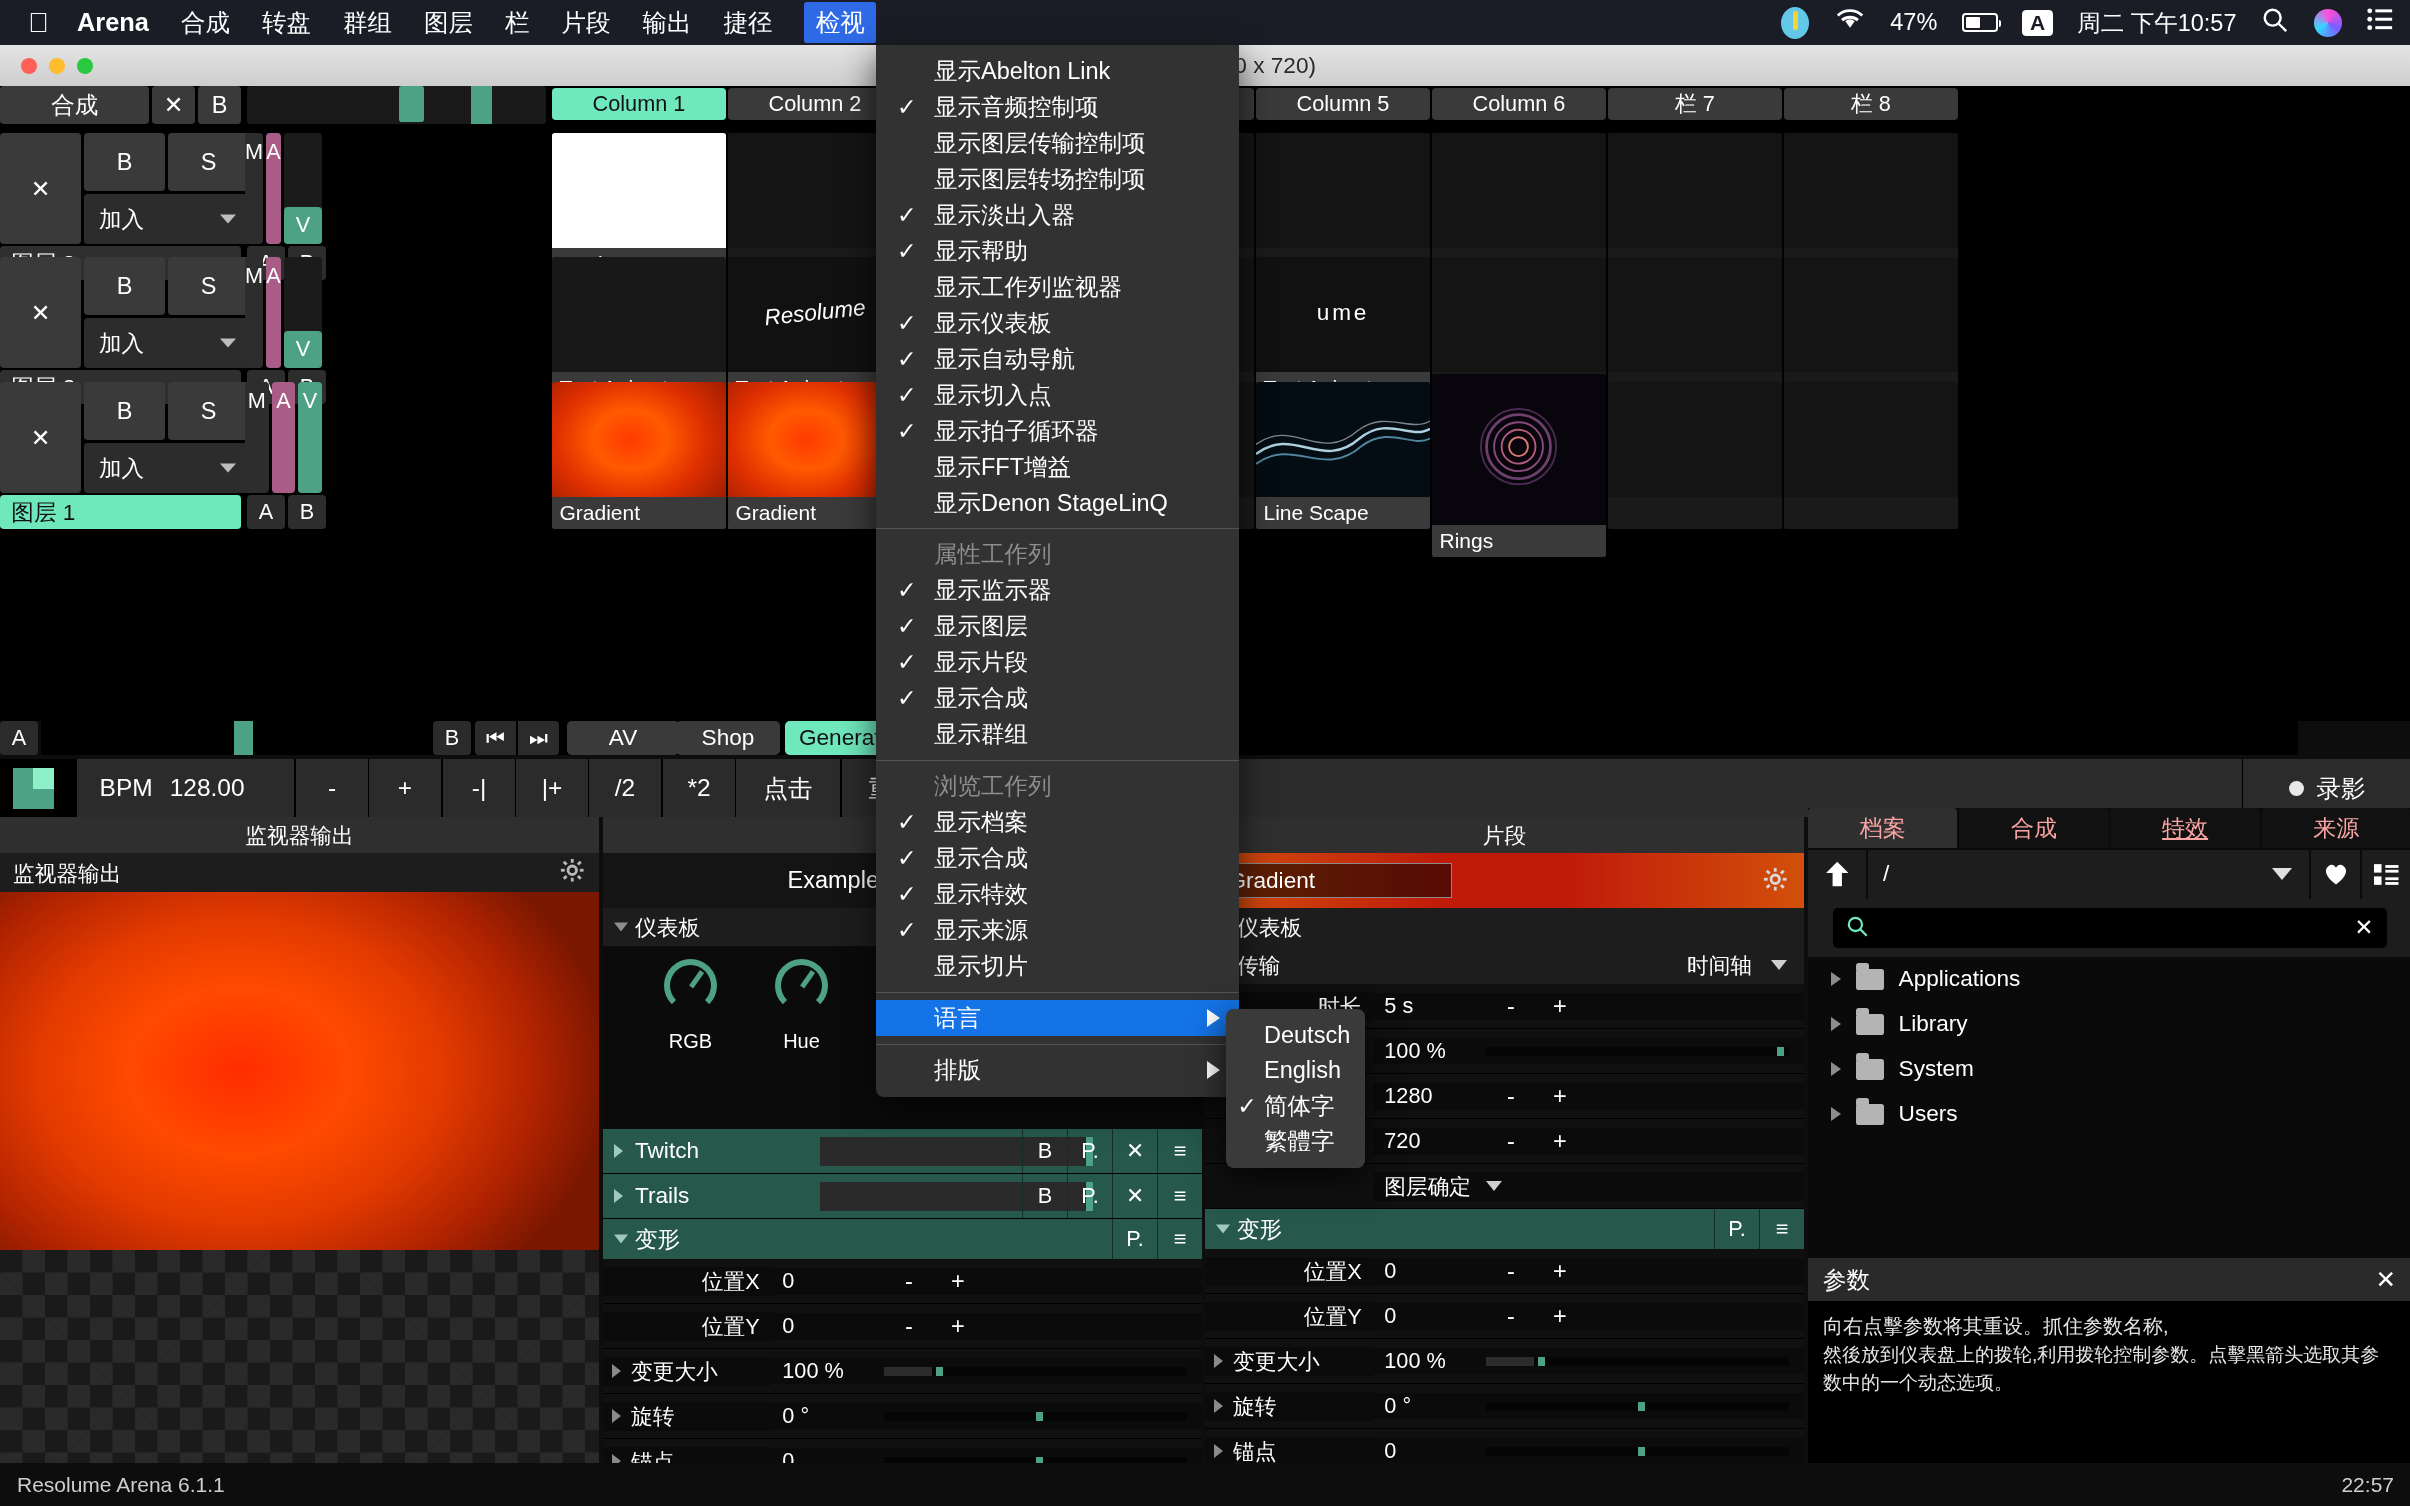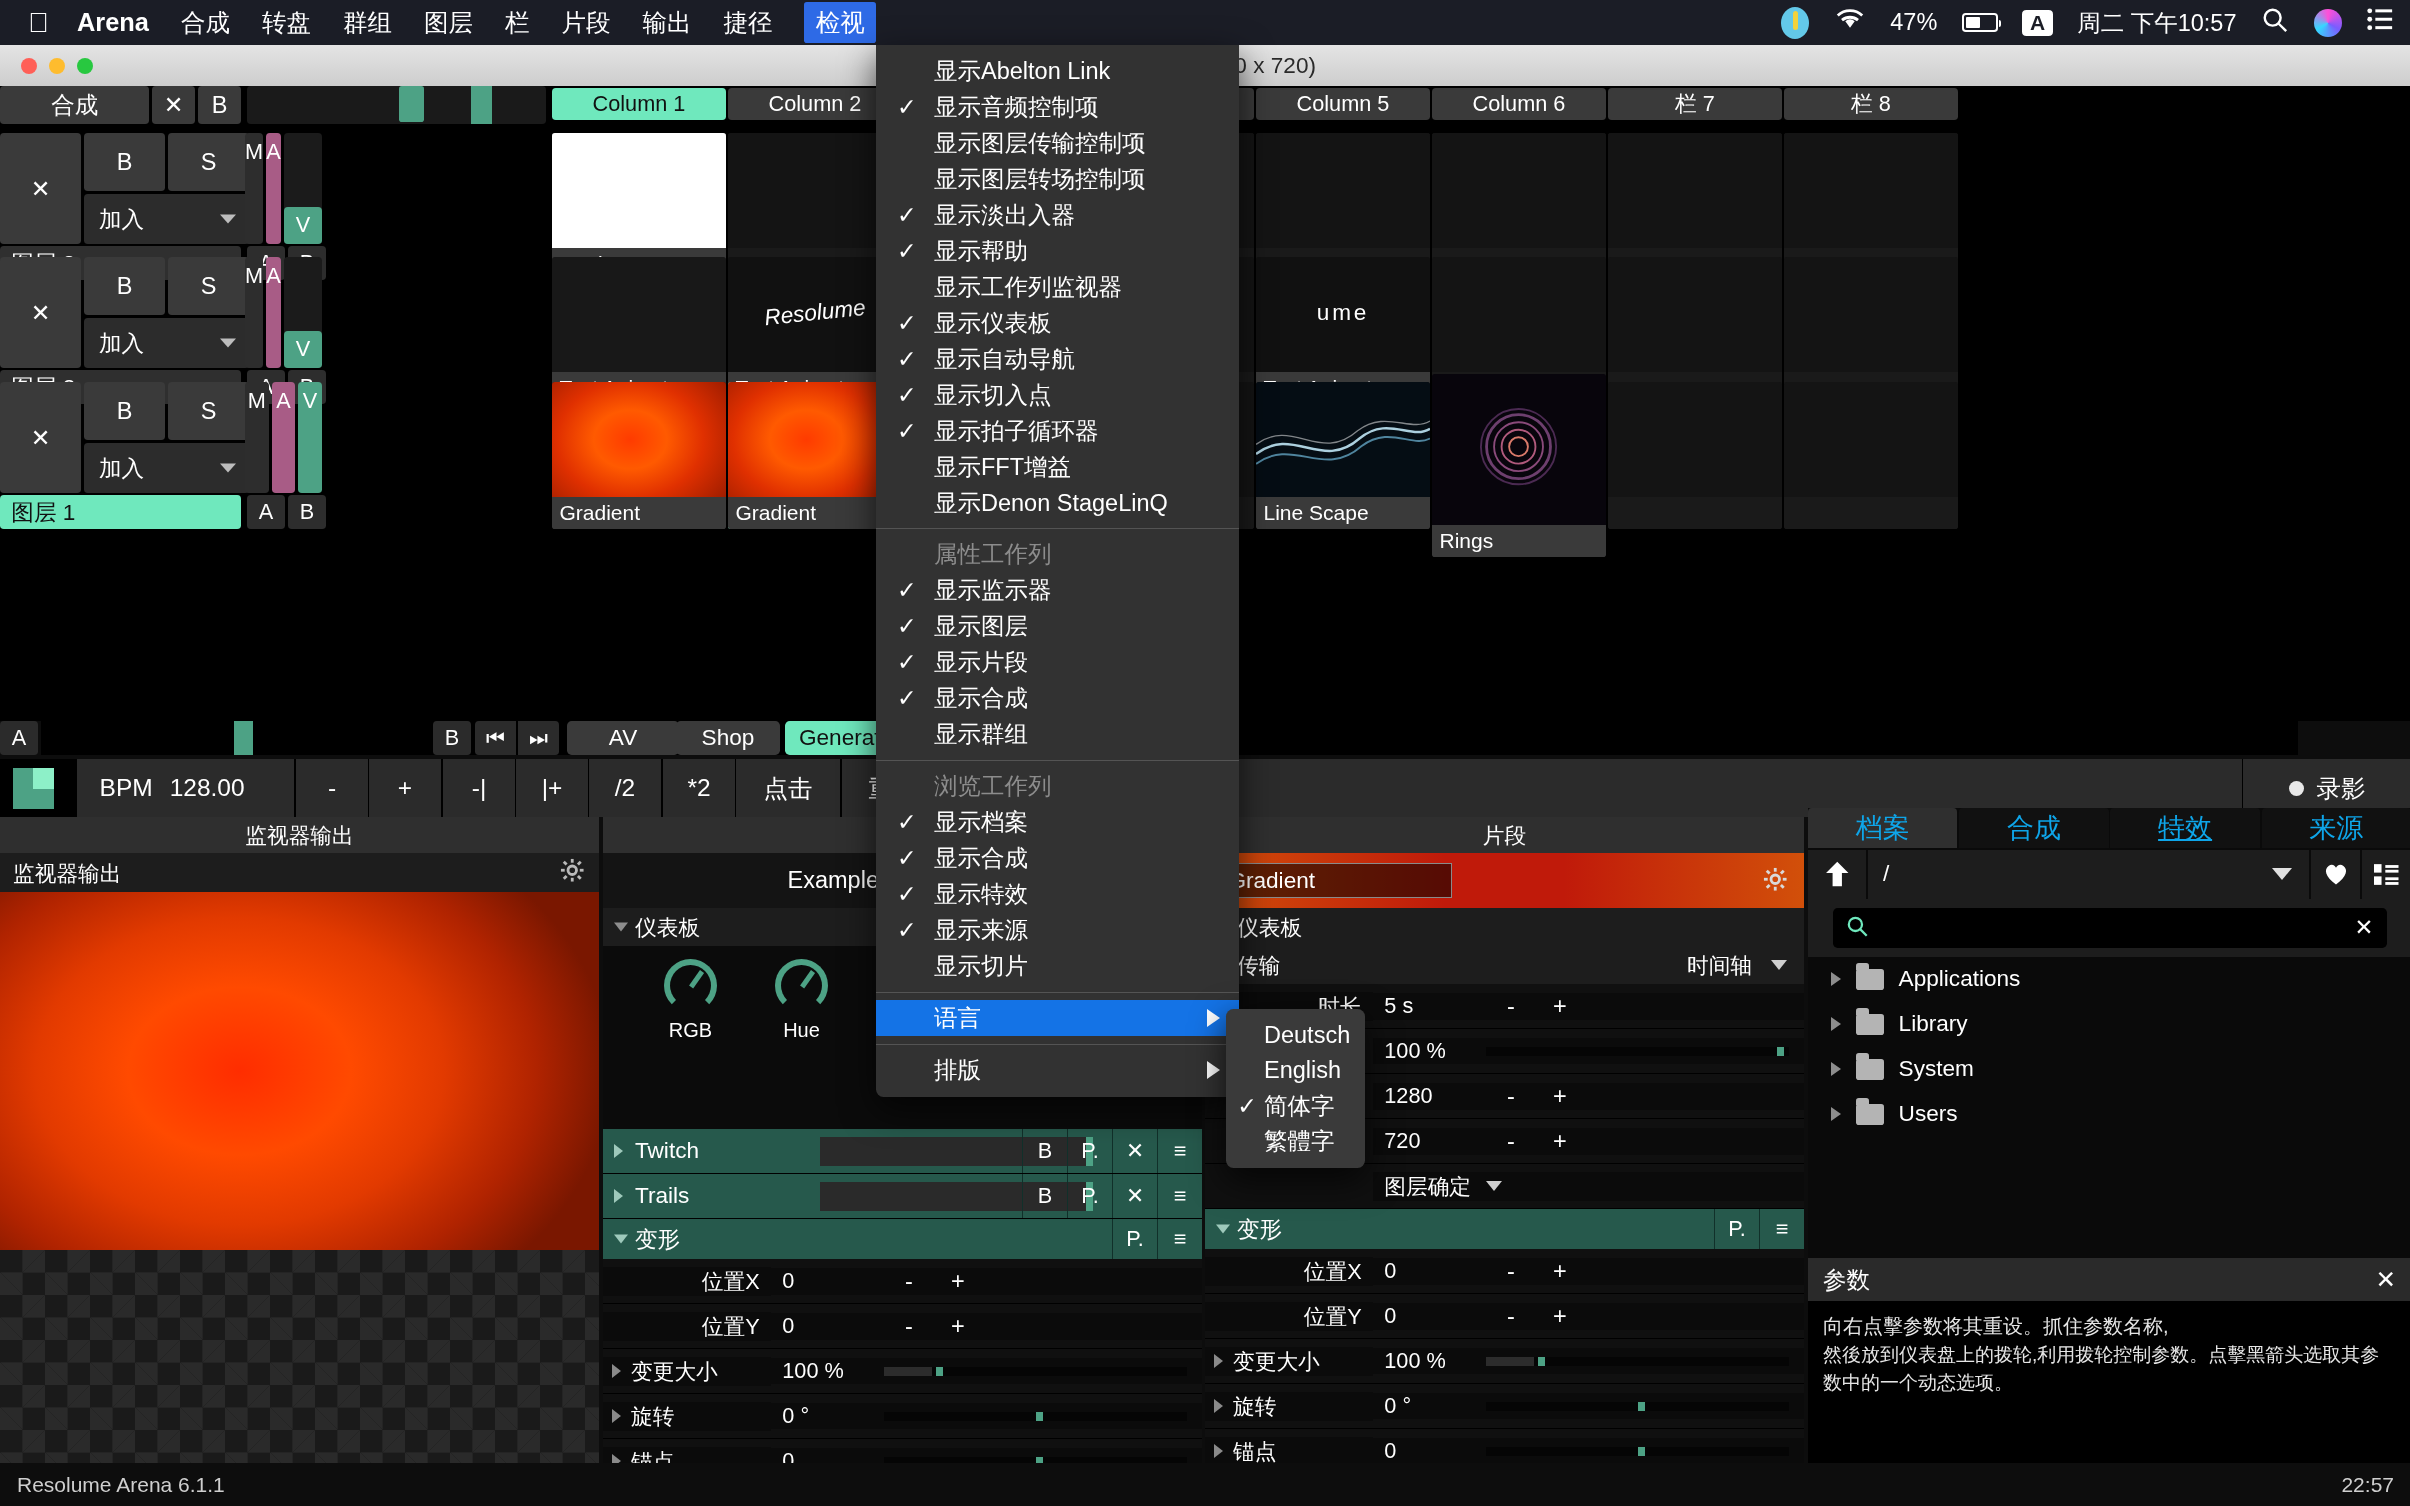--- a/index.html
+++ b/index.html
@@ -149,21 +149,21 @@
   
   #status { position:absolute; left:0; bottom:0; width:2411px; height:43px;
      background:#0d0d0d; color:#cfcfcf; font-size:21px; display:flex;
      align-items:center; justify-content:space-between; padding:0 17px; }
 
   .knob { width:53px; height:53px; border-radius:50%;
      border:6.6px solid #4da285; border-bottom-color:transparent; position:relative;}
   .knob:after{ content:""; position:absolute; left:50%; top:50%; width:4.7px;
      height:19px; background:#4da285; transform:translate(-50%,-95%) rotate(35deg);
      transform-origin:bottom;}
-  .knobwrap { display:flex; flex-direction:column; align-items:center; gap:7px;
+  .knobwrap { display:flex; flex-direction:column; align-items:center; gap:18px;
      color:#fff; font-size:20px; width:111px; cursor:pointer;}
 
   .fxrow { height:45px; background:#26594c; display:flex; align-items:center;
      color:#fff; font-size:22.6px; position:relative; border-bottom:0.9px solid #000;
      padding-left:32px; cursor:pointer;}
   .fxrow:before{content:""; position:absolute; left:11.3px; top:50%;
      transform:translateY(-50%); border-top:7.5px solid transparent;
      border-bottom:7.5px solid transparent; border-left:9.4px solid #9ec9bb;}
   .fxslider { position:absolute; left:217px; width:273px; top:7.5px; bottom:7.5px;
      background:#2a2a2a; }
@@ -171,21 +171,21 @@
      background:#4da285;}
 
   .brow { height:45px; display:flex; align-items:center; color:#fff;
      font-size:22.6px; padding-left:22.6px; gap:15px; cursor:pointer;}
   .tri-s { border-top:7.5px solid transparent; border-bottom:7.5px solid transparent;
      border-left:10.4px solid #8d8d8d; }
   .folder { width:28px; height:21.7px; background:#b4b4b4; border-radius:2.8px;
      position:relative;}
   .folder:before{content:""; position:absolute; left:0; top:-5.6px; width:13px;
      height:6.6px; background:#b4b4b4; border-radius:2.8px 2.8px 0 0;}
-  .rtab { height:40px; background:#111; color:#0ea5e9; font-size:27px;
+  .rtab { height:40px; background:#111; color:#fca5a5; font-size:23px;
      display:flex; align-items:center; justify-content:center; cursor:pointer;
      border-radius:3.8px 3.8px 0 0;}
   .rtab.active { background:#2f2f2f; }
 </style>
 </head>
 <body>
 
 <div id="macbar">
   <span class="apple"></span>
   <span class="appname">Arena</span>

